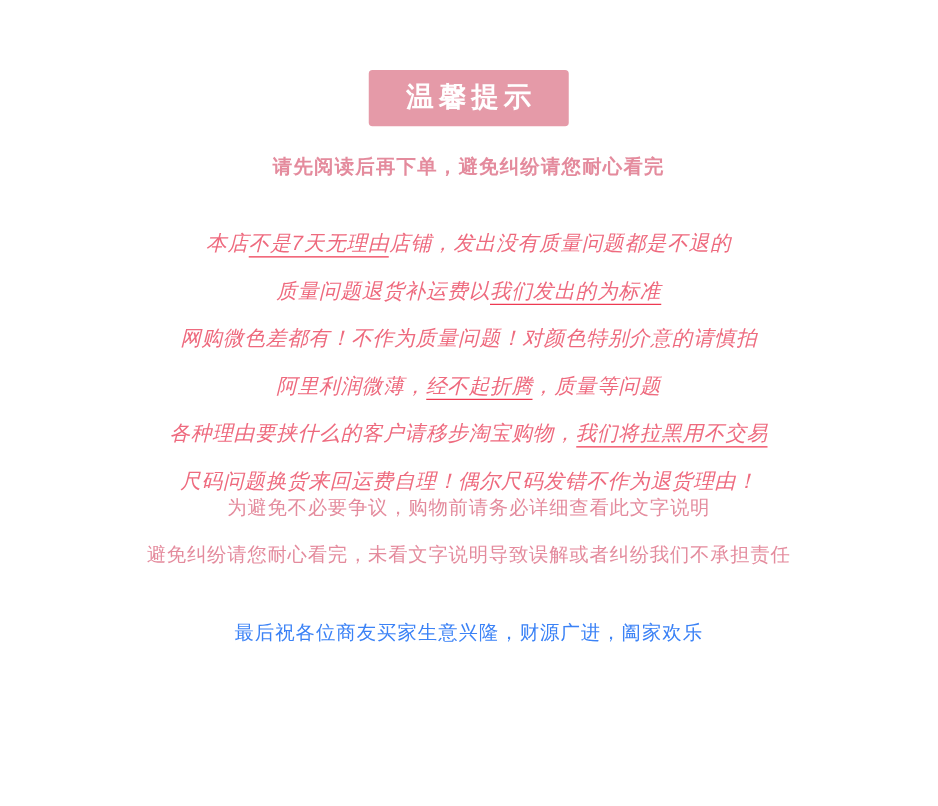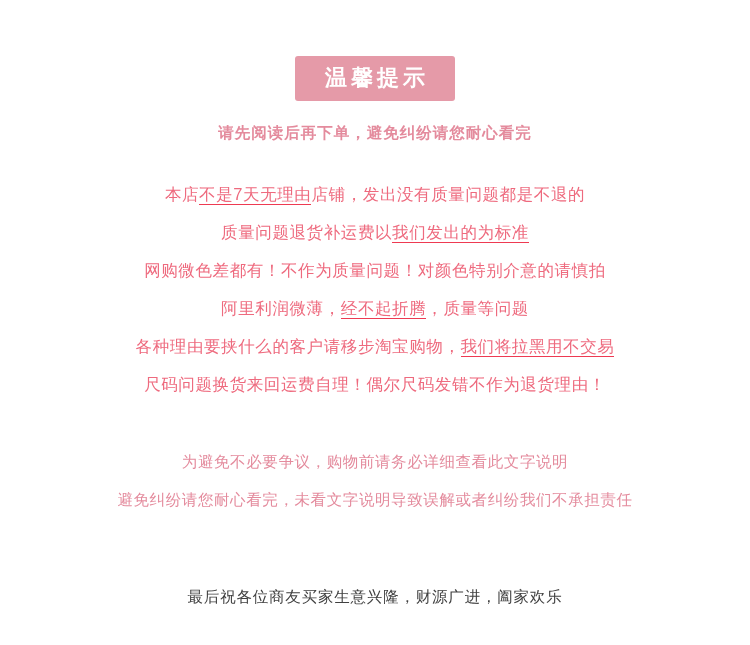--- a/index.html
+++ b/index.html
@@ -46,42 +46,42 @@
     display: flex;
     flex-direction: column;
     align-items: center;
     gap: 16px;
   }
   .warn-line {
     font-size: 16.5px;
     color: #ee6a7e;
     letter-spacing: 0.6px;
     white-space: nowrap;
+    font-style: italic;
   }
   .warn-line .u {
     border-bottom: 1.6px solid #ee3a52;
     padding-bottom: 1px;
   }
   .note-block {
-    margin-top: 56px;
     display: flex;
     flex-direction: column;
     align-items: center;
     gap: 17px;
   }
   .note-line {
     font-size: 15.5px;
     color: #e48b9d;
     letter-spacing: 0.6px;
     white-space: nowrap;
   }
   .closing {
-    margin-top: 76px;
+    margin-top: 41px;
     font-size: 15.5px;
-    color: #404040;
+    color: #3b82f6;
     letter-spacing: 0.8px;
     white-space: nowrap;
   }
 </style>
 </head>
 <body>
 
 <div class="page">
 
   <div class="banner">温馨提示</div>

